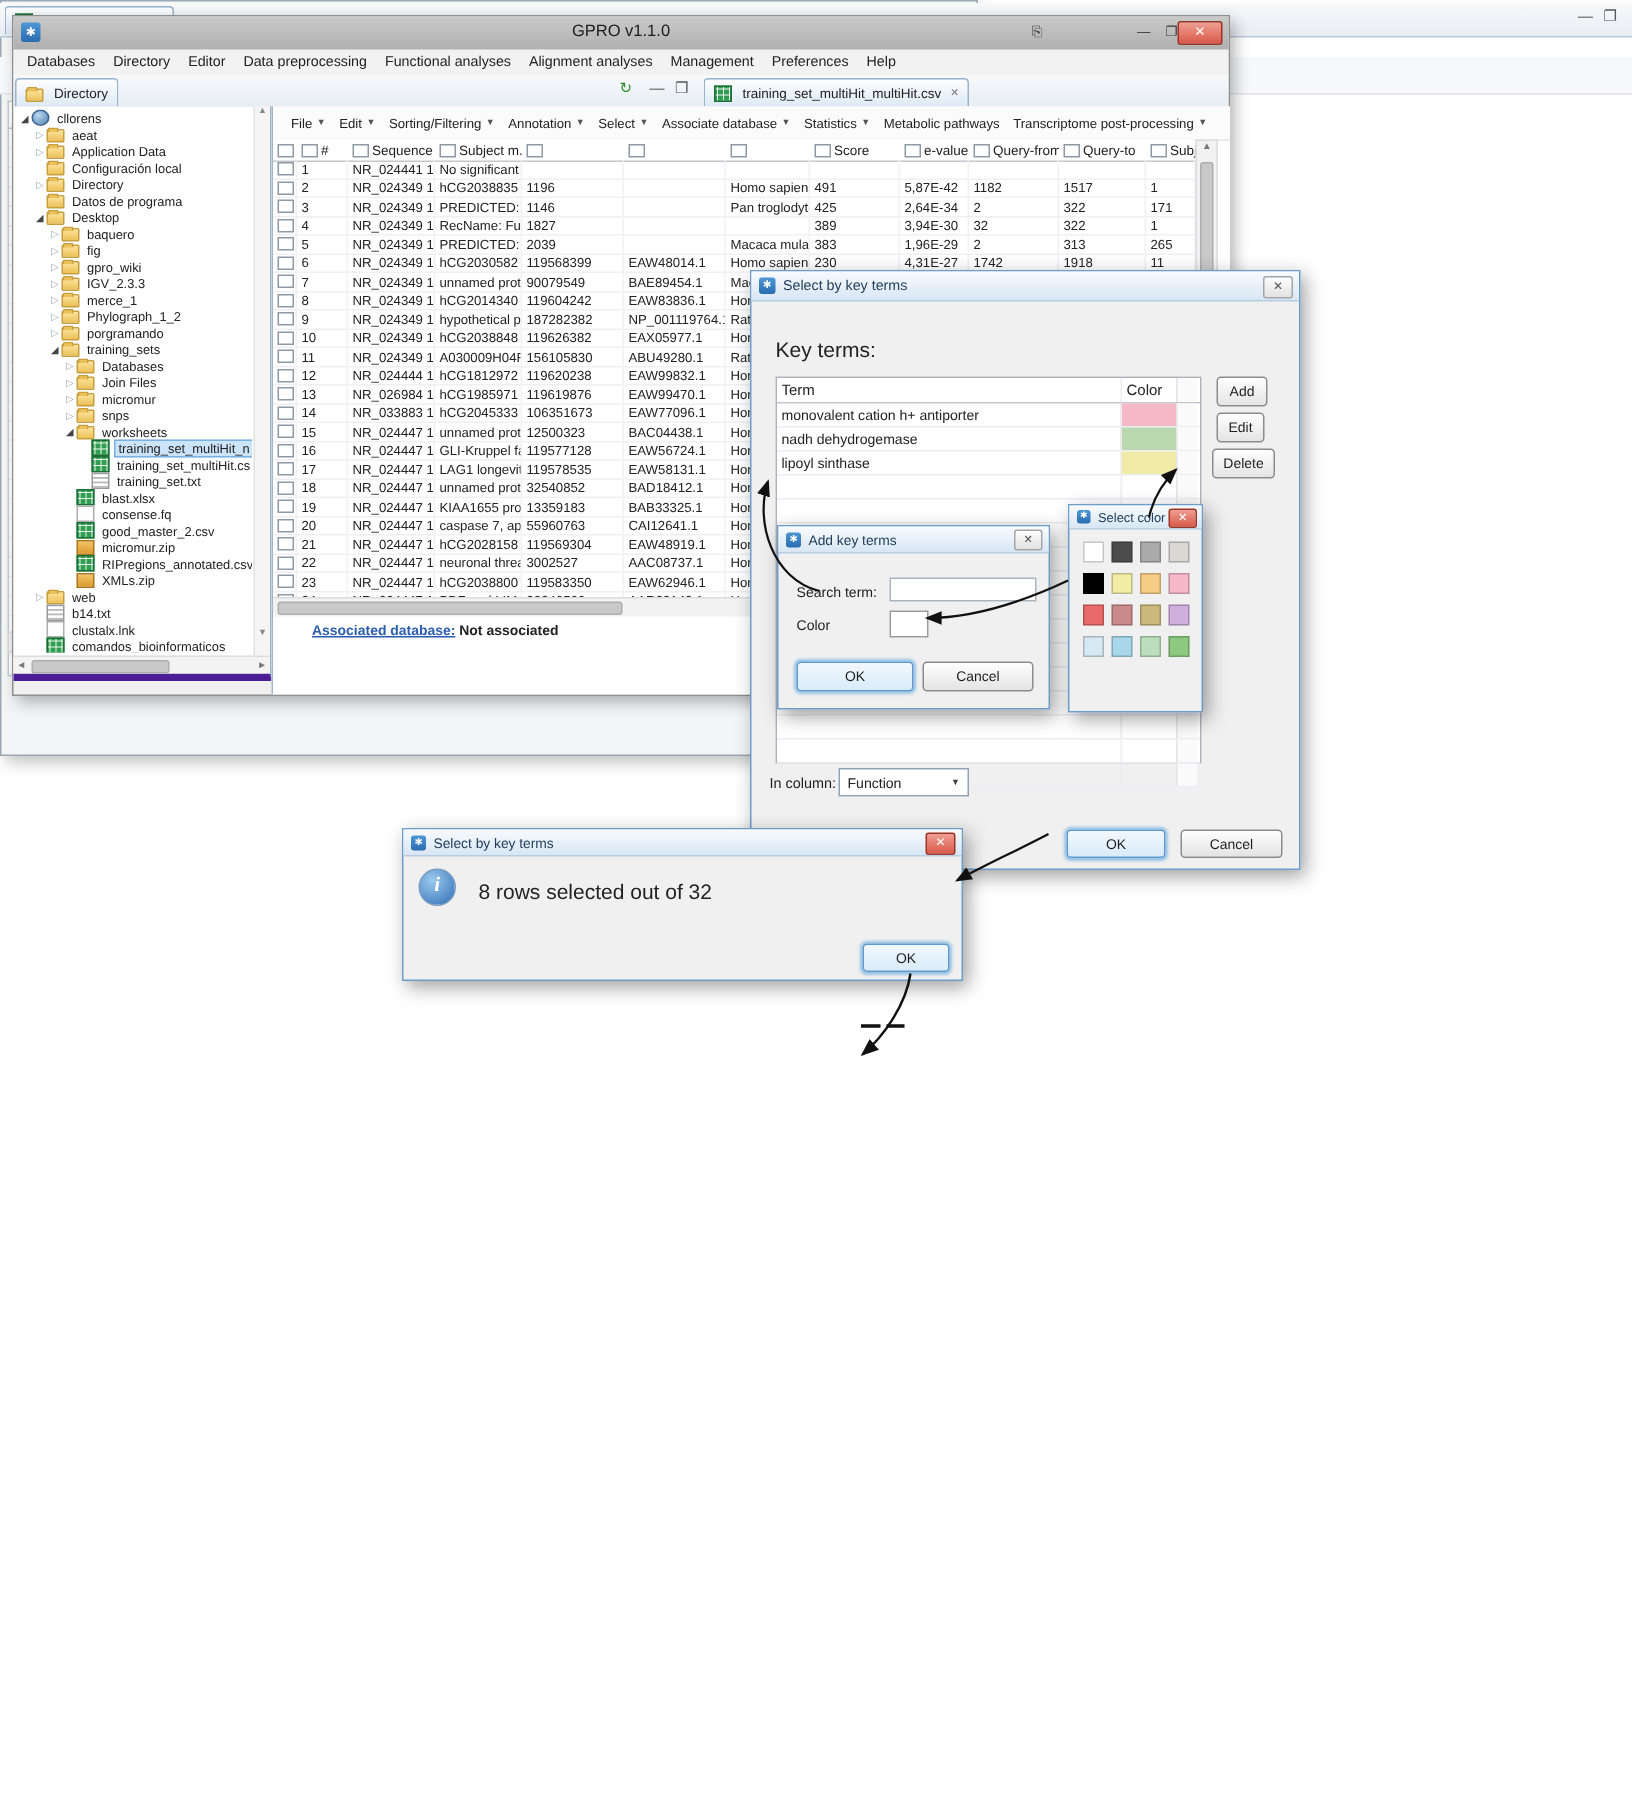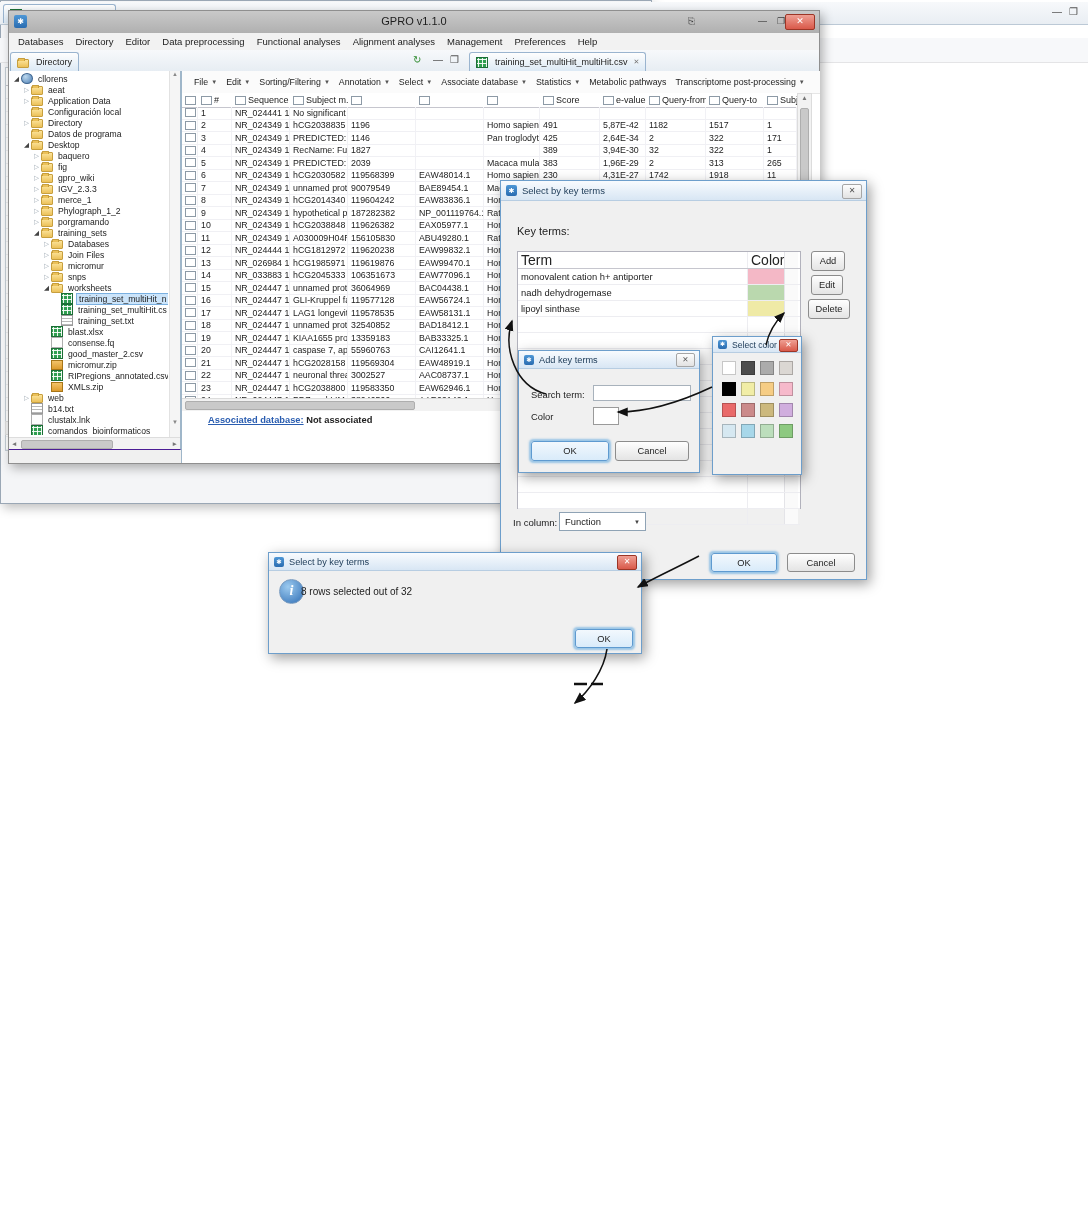--- a/index.html
+++ b/index.html
@@ -18,21 +18,21 @@
   #main-close{right:4px;top:3px;width:28px;height:14px;font-size:9px;line-height:13px;}
   .mt-menubar{position:absolute;left:0;top:22px;right:0;height:17px;background:#f2f2f2;border-bottom:1px solid #dcdcdc;display:flex;align-items:center;padding-left:3px;font-size:9.5px;}
   .menu-item{padding:2px 6px;white-space:nowrap;}
   .mt-tabrow{position:absolute;left:0;top:39px;right:0;height:21px;background:linear-gradient(#f7f9fb,#e7edf3);border-bottom:1px solid #bcc9d6;}
   .tab{position:absolute;top:2px;height:18px;display:flex;align-items:center;gap:4px;padding:0 6px;background:linear-gradient(#fefefe,#dcE9f5);border:1px solid #9ab4cf;border-bottom:none;border-radius:3px 3px 0 0;font-size:9px;white-space:nowrap;}
   .tab .tclose{color:#777;font-size:7px;margin-left:2px;}
   #tab-directory{left:1px;}
   #tab-train{left:460px;}
   .view-ic{position:absolute;top:5px;font-size:10px;color:#555;line-height:10px;}
   
-  .mt-dirpanel{position:absolute;left:0;top:60px;width:171px;height:378px;background:#fff;border-right:1px solid #9fb6c9;border-bottom:1px solid #4c1d95;}
+  .mt-dirpanel{position:absolute;left:0;top:60px;width:171px;height:378px;background:#fff;border-right:1px solid #9fb6c9;border-bottom:5px solid #4c1d95;}
   #dir-tree{position:absolute;left:1px;top:2px;width:158px;height:362px;overflow:hidden;}
   .tree-row{display:flex;align-items:center;height:11px;font-size:8.6px;white-space:nowrap;}
   .tr-exp{width:9px;flex:0 0 9px;text-align:center;}
   .exp-closed{color:#9aa6b0;font-size:6.5px;}
   .exp-open{color:#444;font-size:6.5px;}
   .tr-label{padding:0 2px;}
   .tree-row.sel .tr-label{background:#cbe4fa;border:1px solid #7ab0e0;}
   .ic{flex:0 0 10px;width:10px;height:9px;margin-right:3px;position:relative;}
   .ic-user{border-radius:50%;background:radial-gradient(circle at 35% 30%,#bcd8ee,#4d7fb4);border:1px solid #3c6490;width:9px;height:9px;}
   .ic-folder{background:linear-gradient(#fce49c,#ecc159);border:1px solid #c79f3e;border-radius:1px;height:7px;margin-top:2px;}
@@ -72,24 +72,24 @@
   .msep{height:1px;background:#dadada;margin:2px 2px;}
   
   .dlg{position:absolute;background:#f0f0f0;border:1px solid #6d9ecb;box-shadow:3px 4px 12px rgba(0,0,0,.38);}
   .dlg-tb{position:absolute;left:0;top:0;right:0;display:flex;align-items:center;gap:5px;background:linear-gradient(#f8fbfe,#d8e6f4);border-bottom:1px solid #b7cde2;color:#23405c;padding-left:5px;}
   .btn-close-gray{position:absolute;background:linear-gradient(#fdfdfd,#e2e2e2);border:1px solid #a5a5a5;border-radius:2px;color:#555;text-align:center;}
   .btn{position:absolute;display:flex;align-items:center;justify-content:center;font-size:9.3px;background:linear-gradient(#fefefe,#e4e4e4);border:1px solid #8c8c8c;border-radius:3px;color:#1e1e1e;}
   .btn.focused{border:1px solid #5e9ad0;box-shadow:0 0 2px 1.5px rgba(80,160,220,.55);background:linear-gradient(#f2f8fd,#d9ebfa);}
   #keyterms{left:500px;top:180px;width:365px;height:398px;z-index:20;}
   #keyterms .dlg-tb{height:19px;font-size:9.5px;}
   #kt-close{right:4px;top:3px;width:18px;height:13px;font-size:8px;line-height:12px;}
-  #kt-heading{position:absolute;left:16px;top:44px;font-size:11px;}
+  #kt-heading{position:absolute;left:16px;top:44px;font-size:14px;}
   #kt-table{position:absolute;left:16px;top:70px;width:282px;height:256px;background:#fff;border:1px solid #b2b2bc;}
   .ktg{grid-template-columns:229px 37px 14px;}
-  #kt-thead{height:16px;font-size:14px;border-bottom:1px solid #c6c6ce;}
+  #kt-thead{height:16px;font-size:10px;border-bottom:1px solid #c6c6ce;}
   .ktr{height:15px;font-size:9.4px;border-bottom:1px solid #ededf1;}
   .kt-colorcell{height:100%;border-left:1px solid #ededf1;}
   .kt-sb{height:100%;border-left:1px solid #e4e4e8;background:#fafafa;}
   #kt-add{left:310px;top:70px;width:32px;height:18px;}
   #kt-edit{left:310px;top:94px;width:30px;height:18px;}
   #kt-delete{left:307px;top:118px;width:40px;height:18px;}
   #kt-incol-label{position:absolute;left:12px;top:336px;font-size:9.6px;}
   #kt-incol{position:absolute;left:58px;top:331px;width:80px;height:17px;background:#fff;border:1px solid #8fa3b5;display:flex;align-items:center;font-size:9.4px;padding-left:5px;}
   #kt-incol .dd-caret{position:absolute;right:5px;font-size:6px;color:#444;}
   #kt-ok{left:210px;top:372px;width:64px;height:17px;}
@@ -108,21 +108,21 @@
   #color-dlg{left:712px;top:336px;width:88px;height:137px;z-index:30;}
   #color-dlg .dlg-tb{height:15px;font-size:8.6px;}
   #color-close{right:3px;top:2px;width:17px;height:11px;font-size:7.5px;line-height:10px;}
   #swatch-grid{position:absolute;left:9px;top:24px;width:72px;display:grid;grid-template-columns:repeat(4,12px);column-gap:7px;row-gap:7px;}
   .sw{width:12px;height:12px;border:1px solid rgba(0,0,0,.22);}
   
   #msg-dlg{left:268px;top:552px;width:372px;height:100px;z-index:40;}
   #msg-dlg .dlg-tb{height:17px;font-size:9.2px;}
   #msg-close{right:4px;top:2px;width:18px;height:13px;font-size:8px;line-height:12px;}
   #msg-icon{position:absolute;left:10px;top:26px;width:23px;height:23px;border-radius:50%;background:radial-gradient(circle at 35% 30%,#9ccaef,#2f6eb5);border:1px solid #7a9cc0;color:#fff;font-family:"Liberation Serif",serif;font-style:italic;font-weight:bold;font-size:14px;text-align:center;line-height:22px;}
-  #msg-text{position:absolute;left:32px;top:33px;font-size:10px;}
+  #msg-text{position:absolute;left:50px;top:33px;font-size:14px;}
   #msg-ok{left:306px;top:76px;width:56px;height:17px;}
   
   #w-meta{left:415px;top:688px;width:650px;height:502px;background:#f4f5f7;border:1px solid #9aa7b5;box-shadow:3px 4px 10px rgba(0,0,0,.25);z-index:5;}
   .meta-tabstrip{position:absolute;left:0;top:2px;right:0;height:22px;background:linear-gradient(#f7f9fb,#e9eef3);border-bottom:1px solid #bcc9d6;}
   #tab-meta{left:3px;}
   #meta-toolbar{position:absolute;left:0;top:38px;right:0;height:24px;padding-left:10px;background:#f7f8fa;border-bottom:1px solid #e4e4e6;}
   #t2-wrap{position:absolute;left:5px;top:67px;width:627px;background:#fff;border:1px solid #c3ccd4;}
   .t2g{grid-template-columns:17px 35px 88px 180px 60px 62px 66px 68px 50px;}
   #t2-head{height:17px;font-size:9.2px;border-bottom:1px solid #c6c6ce;background:#fff;}
   .t2r{height:12px;font-size:8.8px;border-bottom:1px solid #f0f0f3;}
@@ -694,21 +694,21 @@
             <span class="cell"></span>
             <span class="cell"></span>
           </div>
           <div class="gridrow t1g t1r">
             <span class="cell">
               <span class="cb"></span>
             </span>
             <span class="cell">15</span>
             <span class="cell">NR_024447 1</span>
             <span class="cell">unnamed prot...</span>
-            <span class="cell">36064969</span>
+            <span class="cell">12500323</span>
             <span class="cell">BAC04438.1</span>
             <span class="cell">Homo sapiens</span>
             <span class="cell"></span>
             <span class="cell"></span>
             <span class="cell"></span>
             <span class="cell"></span>
             <span class="cell"></span>
           </div>
           <div class="gridrow t1g t1r">
             <span class="cell">

